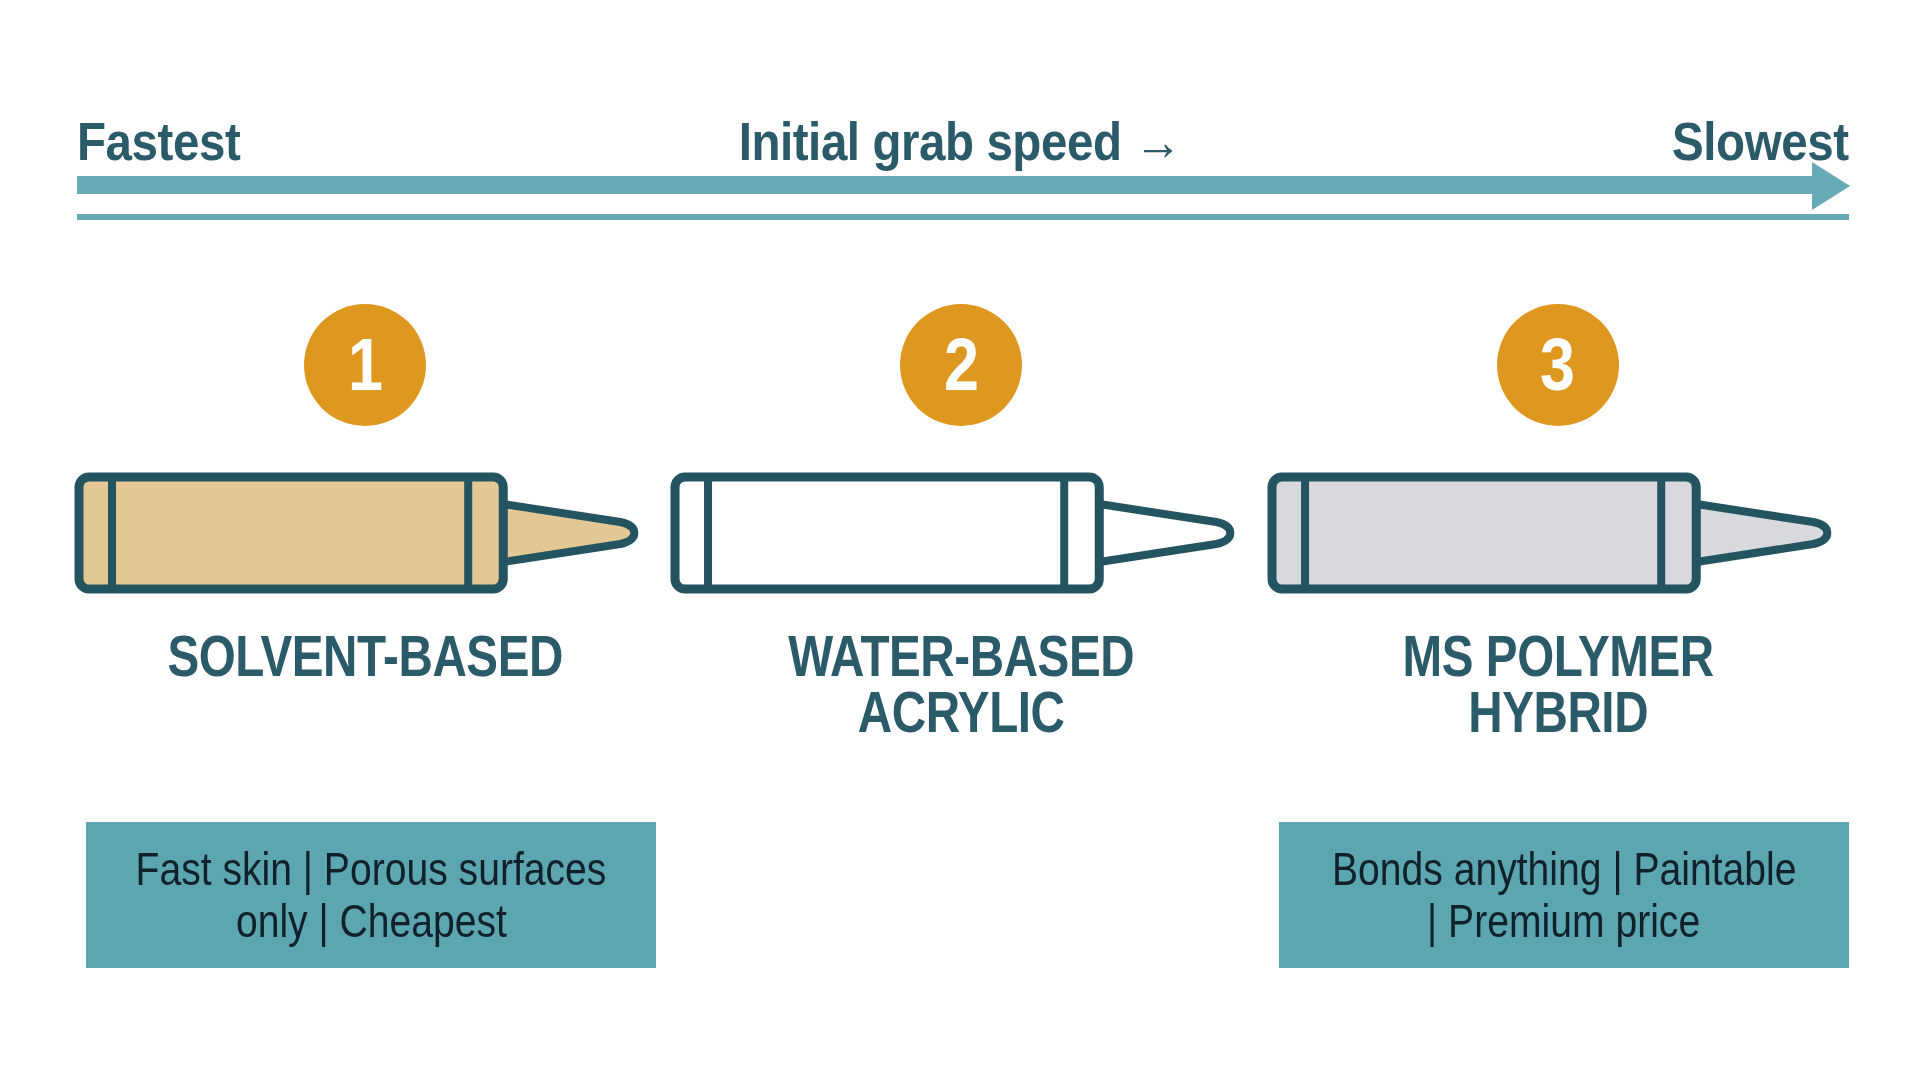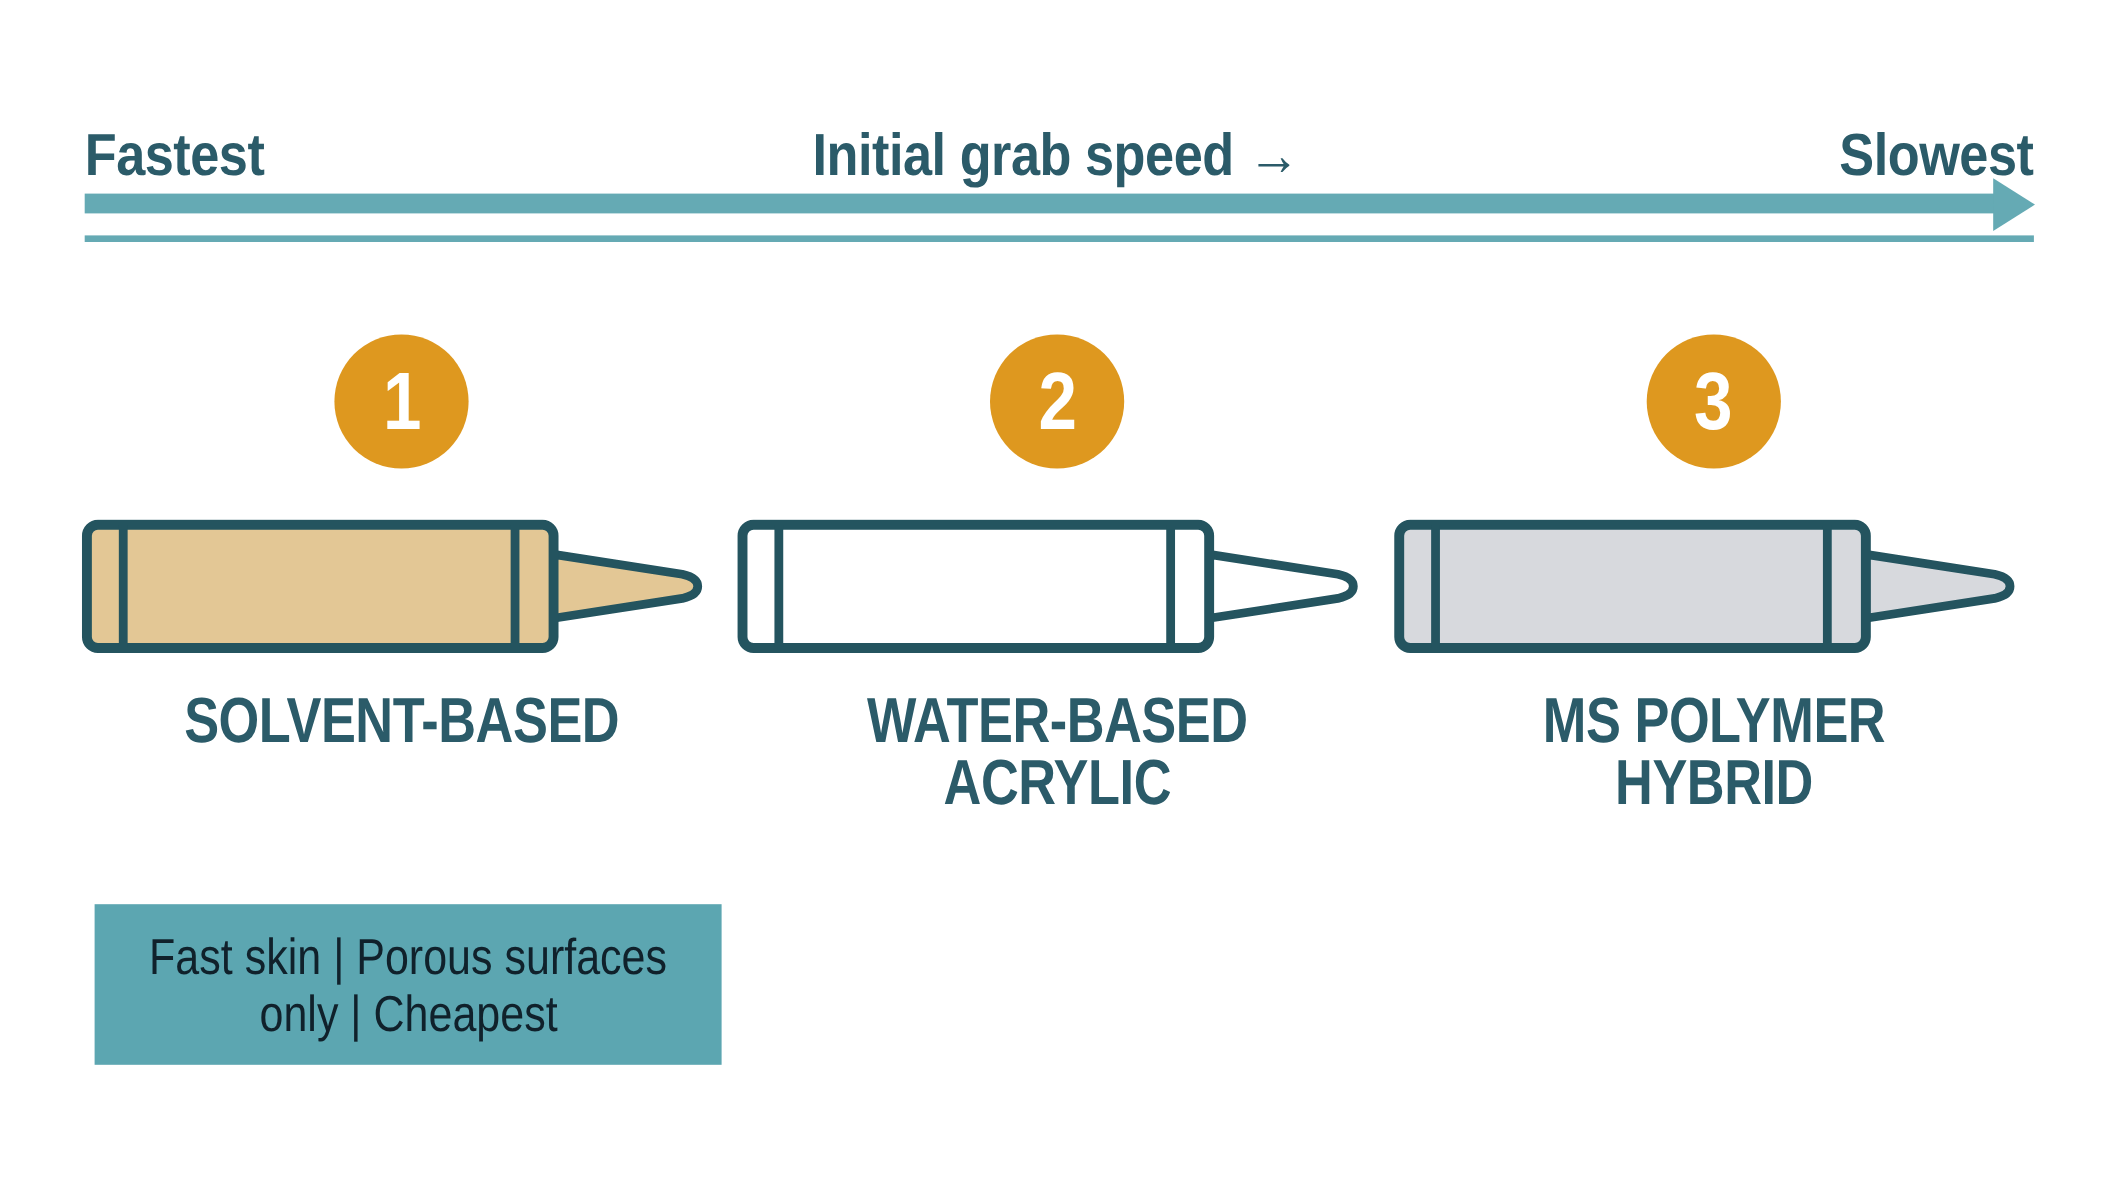--- a/index.html
+++ b/index.html
@@ -119,16 +119,20 @@
       <svg class="cartridge" viewBox="0 0 582 122">
         <path class="fillable" d="M429,32 L546,50 Q560,53 560,61 Q560,69 546,72 L429,90 Z" stroke="var(--outline)" stroke-width="8" stroke-linejoin="round" fill="#D7D9DD"></path>
         <rect class="fillable" x="5" y="5" width="424" height="112" rx="10" stroke="var(--outline)" stroke-width="9" fill="#D7D9DD"></rect>
         <line x1="38" y1="6" x2="38" y2="116" stroke="var(--outline)" stroke-width="8"></line>
         <line x1="394" y1="6" x2="394" y2="116" stroke="var(--outline)" stroke-width="8"></line>
       </svg>
       <div class="type-label">
         <div>MS POLYMER</div>
         <div>HYBRID</div>
       </div>
+      <div class="desc-box">
+        <div class="inner">Bonds anything | Paintable</div>
+        <div class="inner">| Premium price</div>
+      </div>
     </div>
 
   </div>
 </div>
 
 </body></html>

